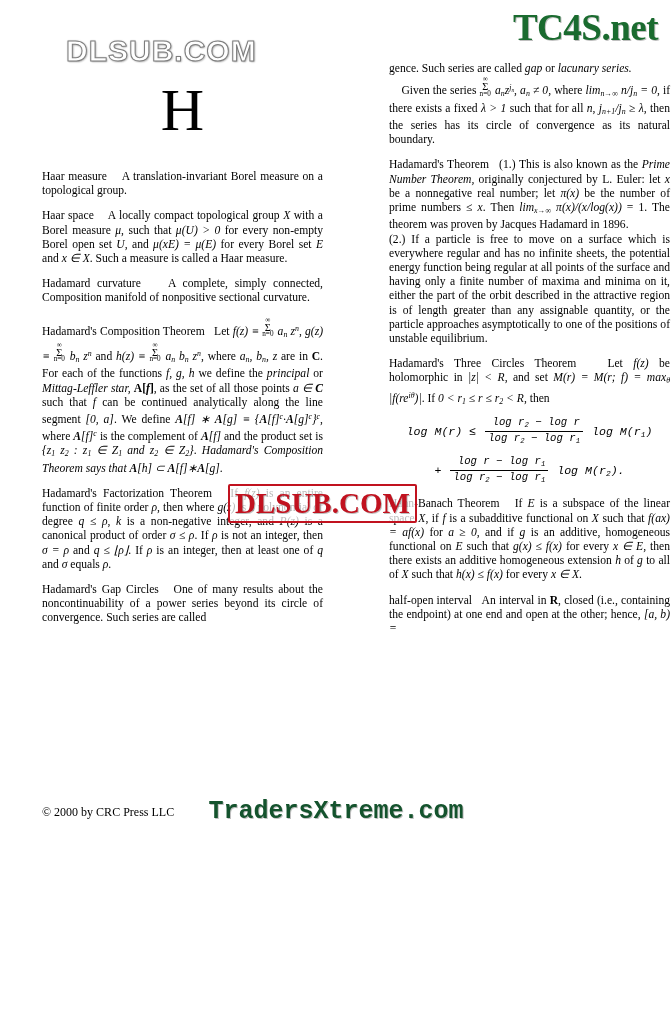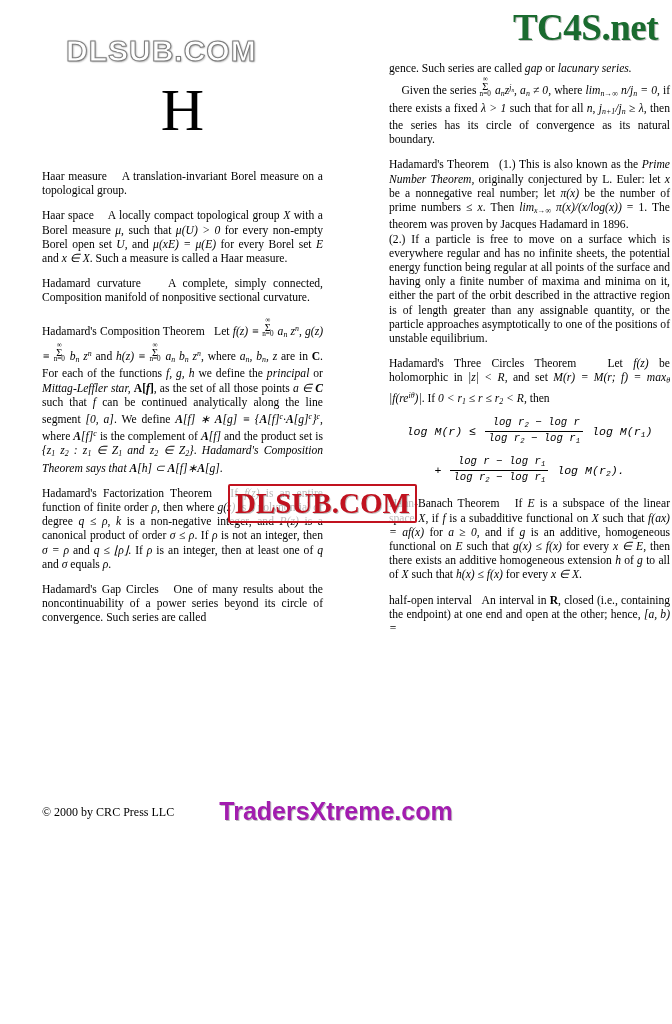--- a/index.html
+++ b/index.html
@@ -66,24 +66,24 @@
     border: 2px solid #c1121f;
     padding: 1px 5px 2px 5px;
     background: rgba(255,255,255,0.72);
     border-radius: 2px;
   }
   .wm-traders {
     position: absolute;
     left: 50%;
     transform: translateX(-50%);
     bottom: 6px;
-    font-family: Liberation Sans, sans-serif;
+    font-family: Liberation Mono, monospace;
     font-weight: bold;
     font-size: 25px;
-    color: #a21caf;
+    color: #14532d;
     text-shadow: 1px 1px 0 rgba(0,0,0,0.25);
     z-index: 30;
     white-space: nowrap;
   }
 
   
   .content {
     position: absolute;
     left: 42px;
     top: 62px;

